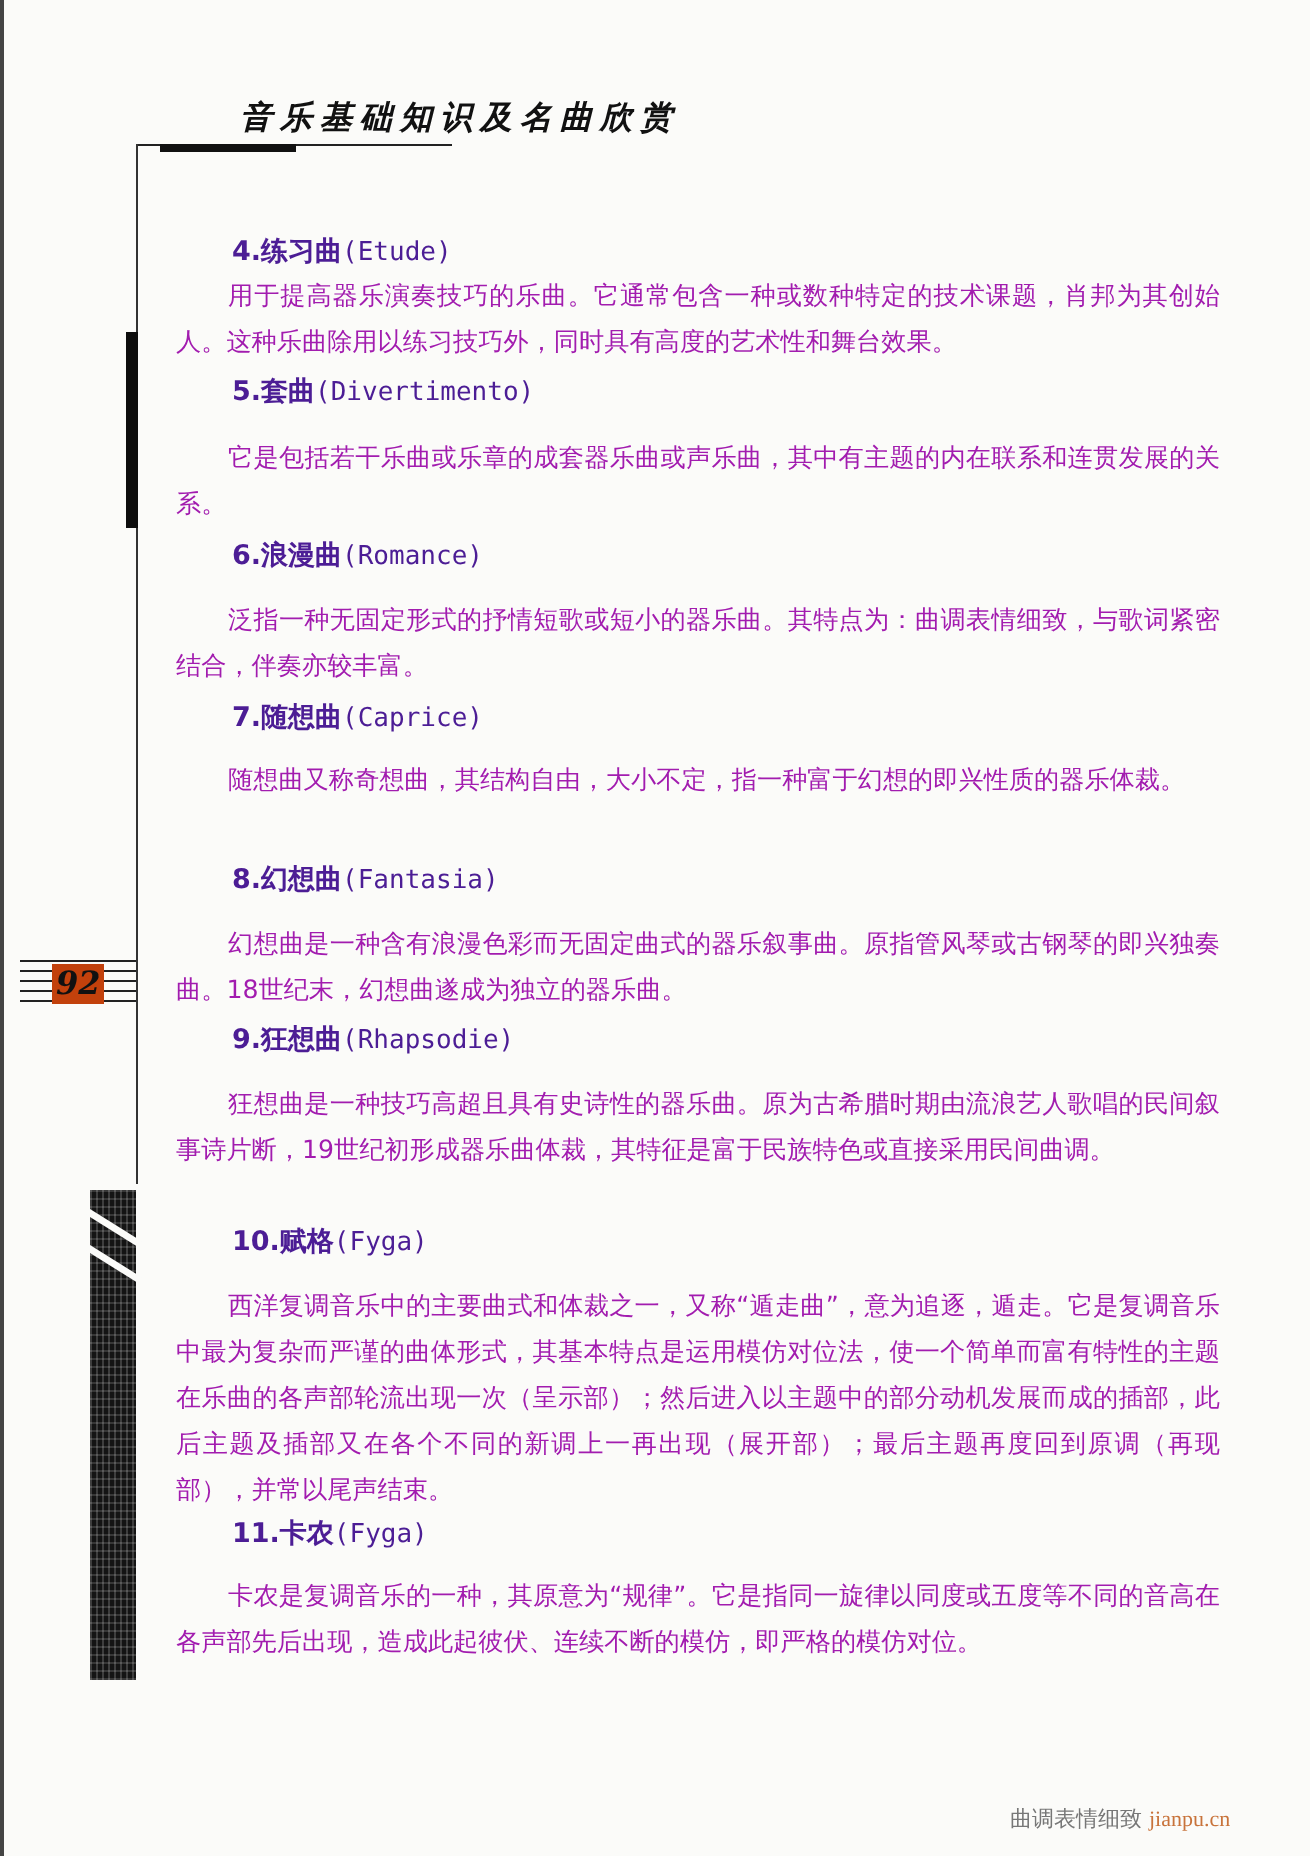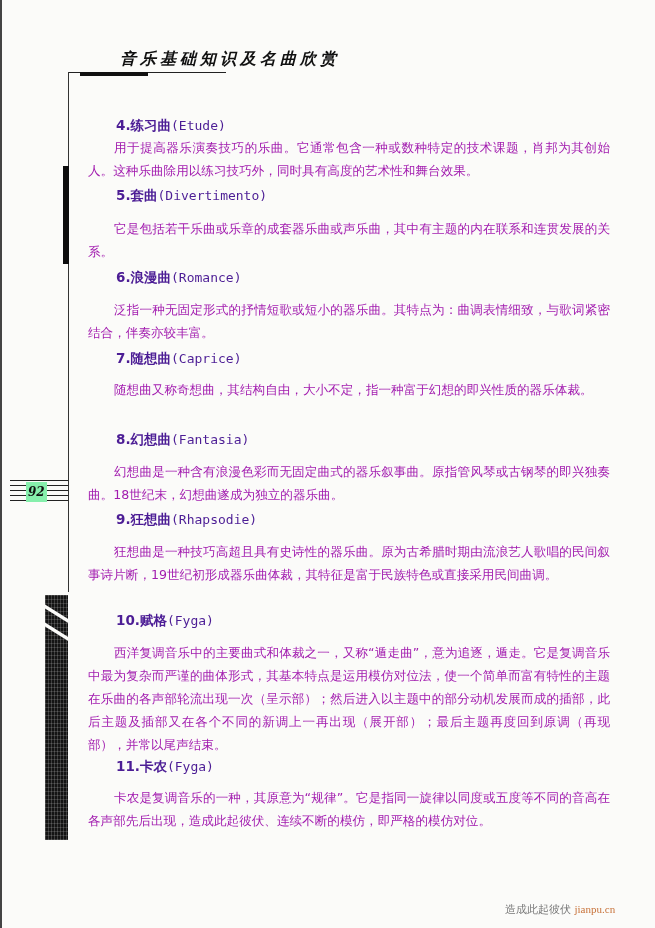--- a/index.html
+++ b/index.html
@@ -23,23 +23,23 @@
 
   .page-num {
     position: absolute; left: 10px; top: 480px; width: 58px; height: 24px;
   }
   .page-num .lines {
     position: absolute; left: 0; top: 0; width: 58px; height: 24px;
     background: repeating-linear-gradient(to bottom, #222 0 1px, transparent 1px 5px);
   }
   .page-num .num {
     position: absolute; left: 16px; top: 2px; padding: 0 2px;
-    background: #86efac;
+    background: #c2410c;
     font-family: "DejaVu Serif", serif; font-style: italic; font-weight: bold;
-    font-size: 12px; line-height: 20px; color: #111;
+    font-size: 16px; line-height: 20px; color: #111;
   }
 
   .stripe-block {
     position: absolute; left: 45px; top: 595px; width: 23px; height: 245px;
     background:
       repeating-linear-gradient(90deg, rgba(255,255,255,0.18) 0 1px, transparent 1px 3px),
       repeating-linear-gradient(0deg, rgba(255,255,255,0.15) 0 1px, transparent 1px 4px),
       #141414;
   }
   .stripe-cut1, .stripe-cut2 {
@@ -119,15 +119,15 @@
   <span>10.</span><span>赋格</span><span class="en">(Fyga)</span>
 </div>
 <div class="para" style="top:641px">西洋复调音乐中的主要曲式和体裁之一，又称“遁走曲”，意为追逐，遁走。它是复调音乐中最为复杂而严谨的曲体形式，其基本特点是运用模仿对位法，使一个简单而富有特性的主题在乐曲的各声部轮流出现一次（呈示部）；然后进入以主题中的部分动机发展而成的插部，此后主题及插部又在各个不同的新调上一再出现（展开部）；最后主题再度回到原调（再现部），并常以尾声结束。</div>
 
 <div class="section-title" style="top:758px">
   <span>11.</span><span>卡农</span><span class="en">(Fyga)</span>
 </div>
 <div class="para" style="top:786px">卡农是复调音乐的一种，其原意为“规律”。它是指同一旋律以同度或五度等不同的音高在各声部先后出现，造成此起彼伏、连续不断的模仿，即严格的模仿对位。</div>
 
 <div class="watermark">
-  <span>造成此起彼伏</span>
+  <span>曲调表情细致</span>
   <span class="url">jianpu.cn</span>
 </div>
 
 </body></html>

